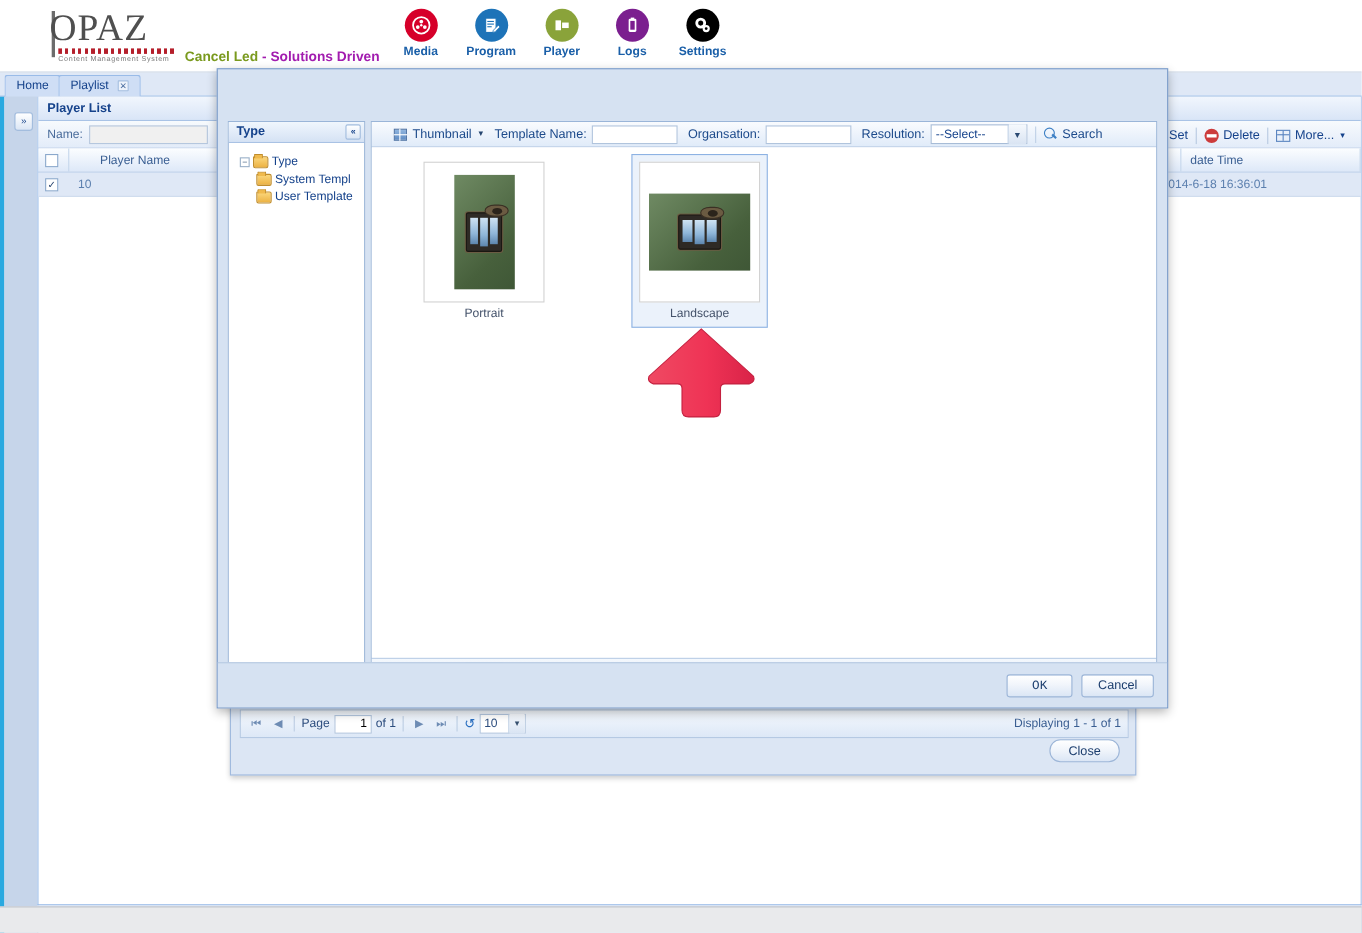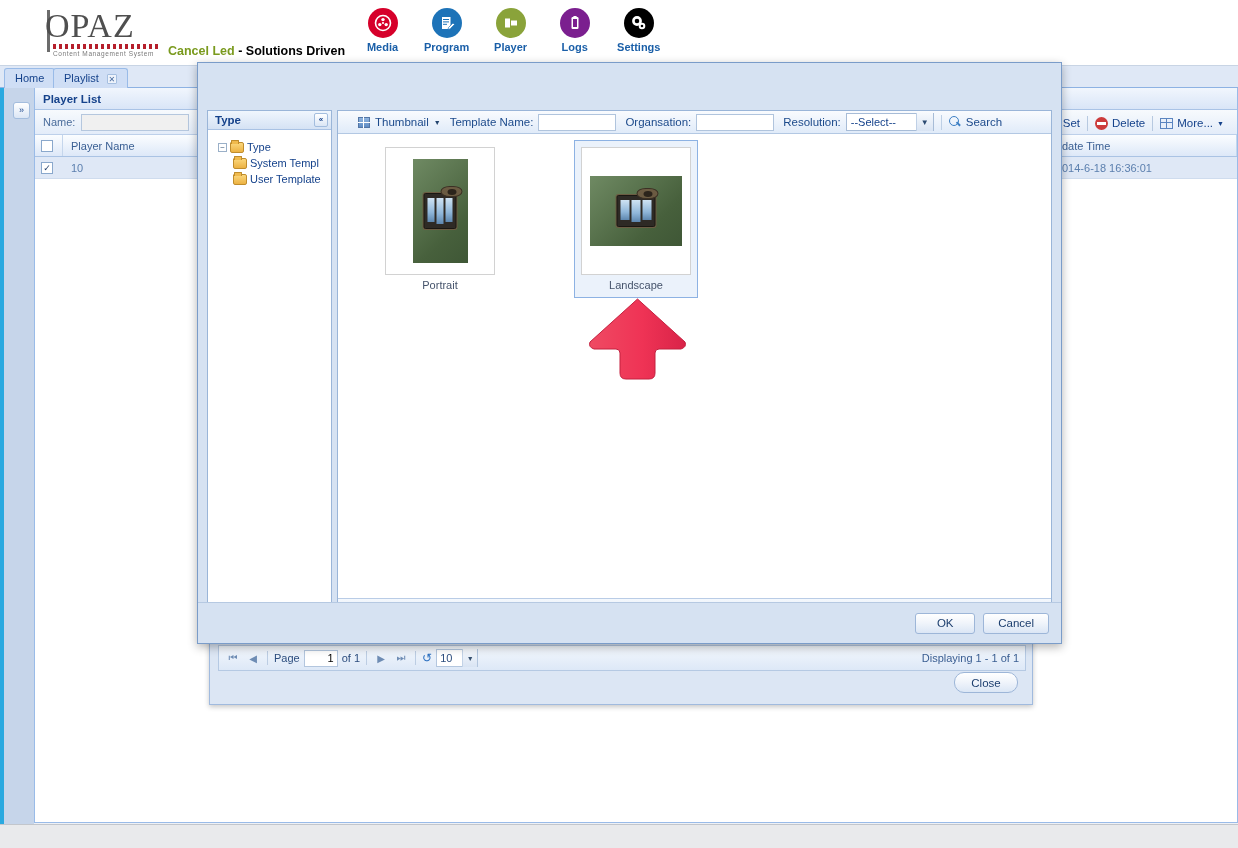--- a/index.html
+++ b/index.html
@@ -39,21 +39,21 @@
   .logo-sub {
     position: absolute; left: 8px; top: 42px; width: 112px;
     font-size: 6.5px; color: #7a7a7a; letter-spacing: .6px;
     font-family: "Liberation Sans", sans-serif;
   }
   .tagline {
     position: absolute; left: 123px; top: 36px; white-space: nowrap;
     font-size: 12.5px; font-weight: bold;
   }
   .tagline .green { color: #7a9a1e; }
-  .tagline .dark  { color: #000000; }
+  .tagline .dark  { color: #a21caf; }
 
   .nav { position: absolute; left: 352px; top: 8px; height: 52px; }
   .nav-item {
     display: inline-block; width: 61px; text-align: center; vertical-align: top;
     cursor: pointer;
   }
   .nav-icon {
     width: 30px; height: 30px; border-radius: 50%;
     margin: 0 auto 3px auto; position: relative;
     display: flex; align-items: center; justify-content: center;
@@ -497,21 +497,21 @@
         <input type="text" style="width: 108px;" value="">
         <span style="width:1px;height:16px;background:#c3d3e8;display:inline-block;margin:0 4px;"></span>
         <label>S/N:</label>
         <input type="text" style="width: 108px;" value="">
       </div>
 
       <div class="grid-head">
         <div class="gh-cell" style="width:28px;padding-left:6px;">
           <span class="cbx"></span>
         </div>
-        <div class="gh-cell" style="width:145px;">
+        <div class="gh-cell" style="width:145px;margin-left:20px;">
           <span>Player Name</span>
         </div>
         <div class="gh-cell" style="width:846px;">
           <span>Org</span>
         </div>
         <div class="gh-cell" style="flex:1;">
           <span>date Time</span>
         </div>
       </div>
 
@@ -671,21 +671,21 @@
               <span>10</span>
               <span class="arrow">▼</span>
             </span>
             <span class="pg-right">Displaying 1 - 2 of 4</span>
           </div>
         </div>
       </div>
     </div>
 
     <div class="modal-foot">
-      <button class="btn" style="min-width:60px;">OK</button>
+      <button class="btn" style="min-width:60px;font-family:Liberation Mono, monospace;">OK</button>
       <button class="btn" style="min-width:60px;">Cancel</button>
     </div>
   </div>
 
   <div class="red-arrow">
     <svg width="103" height="85" viewBox="0 0 103 85" aria-hidden="true">
       <defs>
         <linearGradient id="agrad" x1="0" y1="0" x2="1" y2="0">
           <stop offset="0%" stop-color="#ef4a63"></stop>
           <stop offset="55%" stop-color="#ef3355"></stop>

